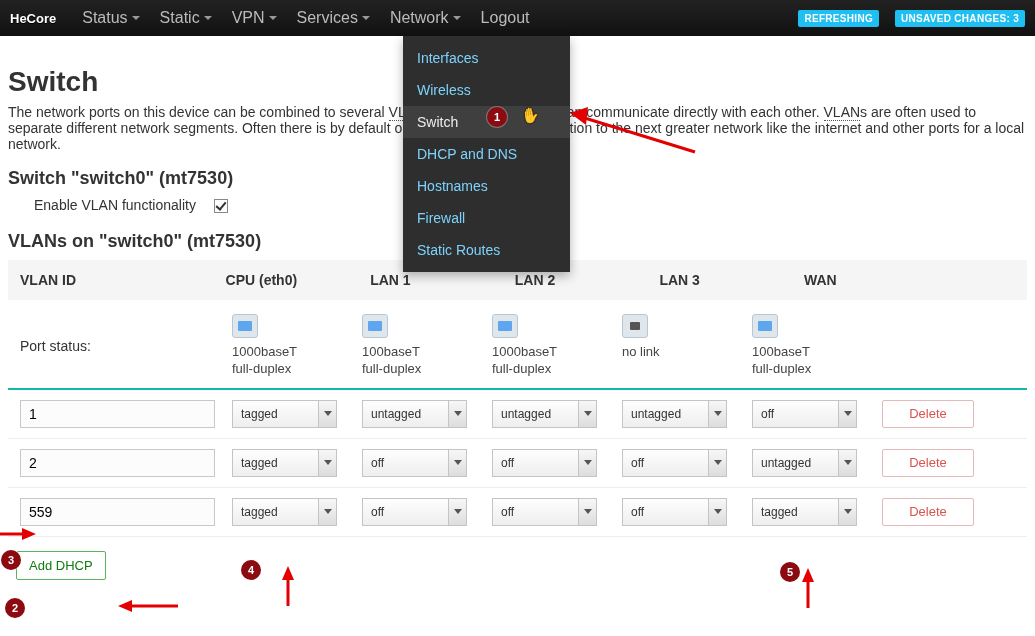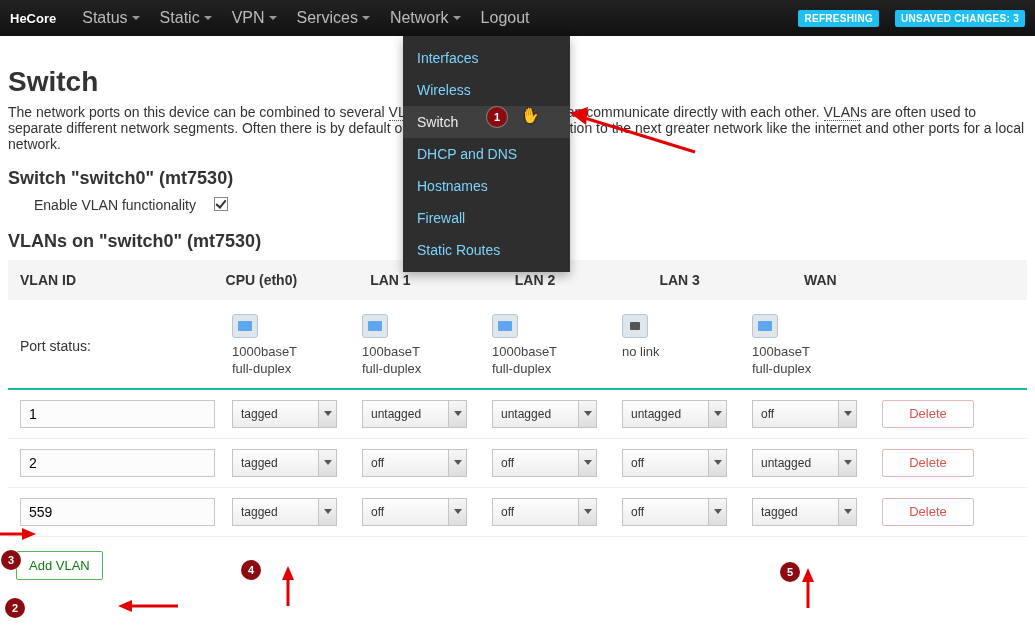--- a/index.html
+++ b/index.html
@@ -73,21 +73,21 @@
     background:#3f3f3f;
     color:#eee;
   }
   .content { padding: 12px 8px 200px 8px; }
   h1.page-title {
     font-size:28px; font-weight:bold; margin:18px 0 6px 0; color:#333;
   }
   .desc { font-size:14px; margin-bottom:14px; }
   .desc .u { text-decoration:none; border-bottom:1px dotted #555; }
   h2.section { font-size:18px; font-weight:bold; margin:16px 0 8px 0;}
-  .enable-row { display:flex; align-items:flex-start; gap:18px; margin:0 0 18px 26px;}
+  .enable-row { display:flex; align-items:flex-end; gap:18px; margin:0 0 18px 26px;}
   .checkbox {
     width:14px;height:14px;border:1px solid #888;display:inline-flex;align-items:center;justify-content:center;
     position:relative;
   }
   .checkbox.checked::after {
     content:""; position:absolute;
     left:3px; top:0px; width:4px; height:8px;
     border:solid #333; border-width:0 2px 2px 0;
     transform:rotate(40deg);
   }
@@ -345,21 +345,21 @@
             <div class="select">
               <span class="sel-val">tagged</span>
               <span class="sel-btn"></span>
             </div>
           </div>
       <div class="col-act"><div class="btn-delete">Delete</div></div>
     </div>
 
   </div>
 
-  <div class="btn-add">Add VLAN</div>
+  <div class="btn-add">Add DHCP</div>
 </div>
 
 <div class="anno-badge" style="left:487px; top:107px;">1</div>
 <div class="anno-badge" style="left:5px; top:598px;">2</div>
 <div class="anno-badge" style="left:1px; top:550px;">3</div>
 <div class="anno-badge" style="left:241px; top:560px;">4</div>
 <div class="anno-badge" style="left:780px; top:562px;">5</div>
 
 <div class="cursor-hand">✋</div>
 

